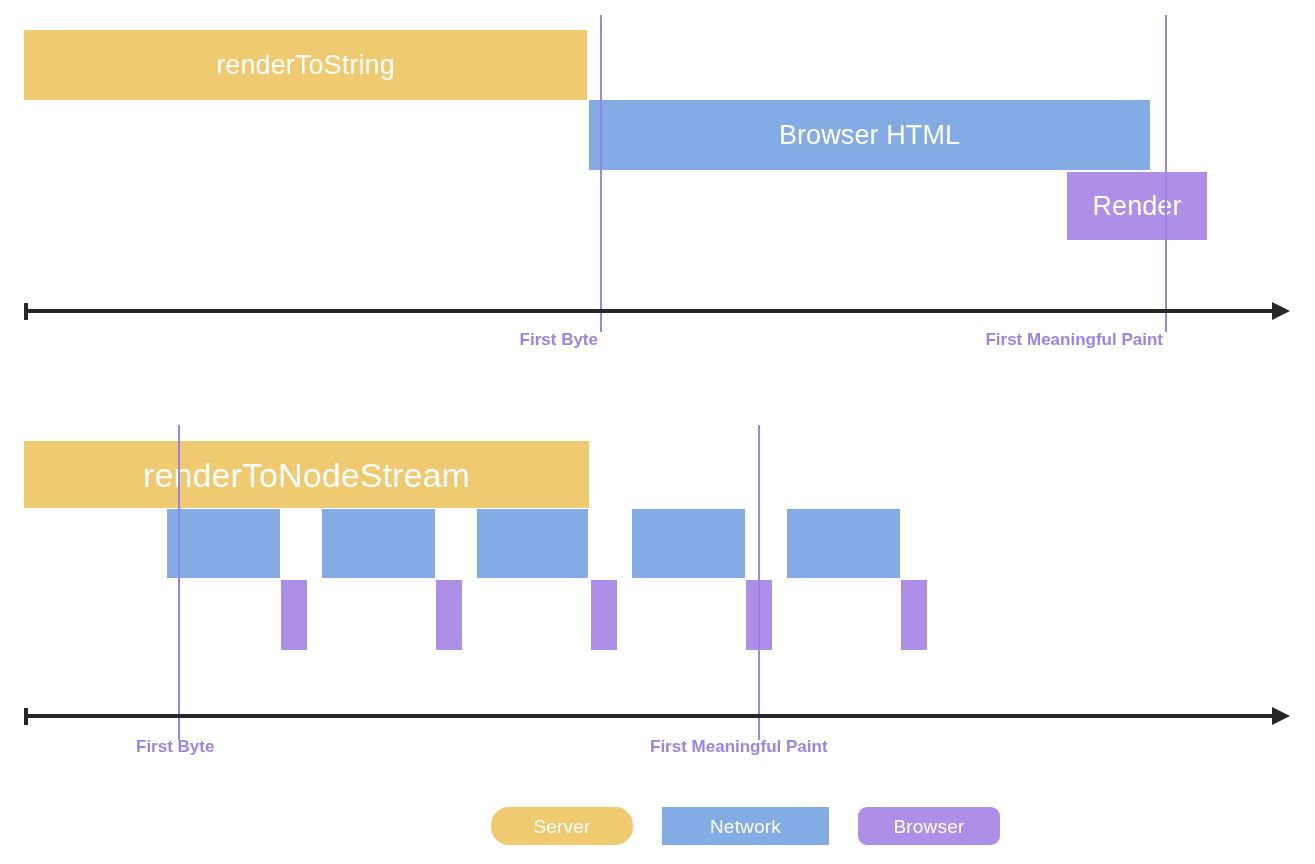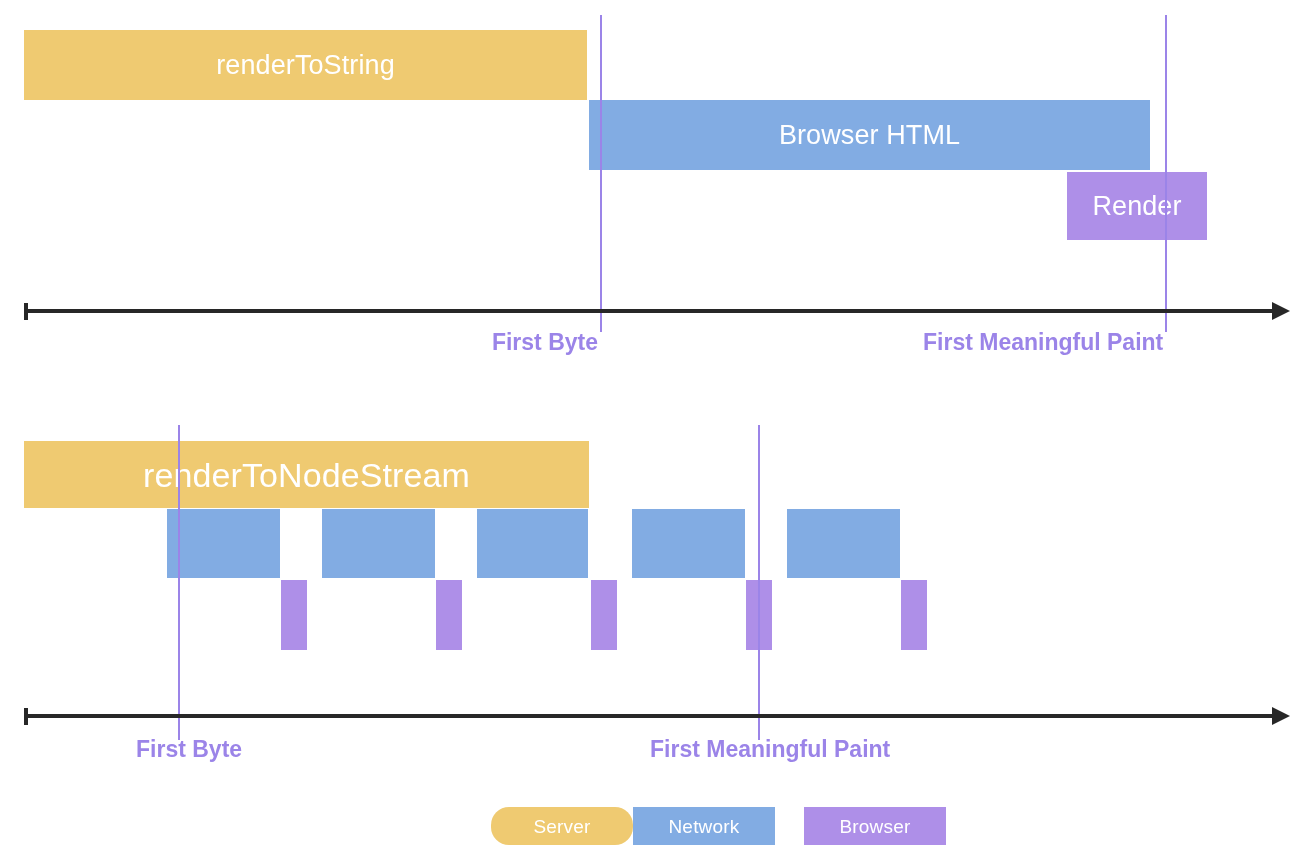--- a/index.html
+++ b/index.html
@@ -59,21 +59,21 @@
     border-top: 9px solid transparent;
     border-bottom: 9px solid transparent;
     border-left: 18px solid #272727;
   }
   .marker-line {
     position: absolute;
     width: 2px;
   }
   .marker-label {
     position: absolute;
-    font-size: 23px;
+    font-size: 17px;
     font-weight: 700;
     white-space: nowrap;
     line-height: 1;
   }
   .marker-label.right {
     text-align: right;
   }
   .legend {
     position: absolute;
     display: flex;
@@ -139,21 +139,21 @@
 
     <div class="axis-cap" style="left:24px; top:708px; height:17px;"></div>
     <div class="axis" style="left:24px; top:714px; width:1250px;"></div>
     <div class="axis-arrow" style="left:1272px; top:707px;"></div>
   </div>
 
   <div class="legend" style="left:491px; top:807px;">
     <div class="legend-item" style="width:142px; background:#EFCA71;border-radius:18px;">
       <span>Server</span>
     </div>
-    <div class="legend-item" style="width:142px; background:#82ACE3;">
+    <div class="legend-item" style="width:167px; margin-left:29px; background:#82ACE3;">
       <span>Network</span>
     </div>
-    <div class="legend-item" style="width:142px; margin-left:29px; background:#AE8FE8;">
+    <div class="legend-item" style="width:142px; margin-left:29px; background:#AE8FE8;border-radius:9px;">
       <span>Browser</span>
     </div>
   </div>
 
 </div>
 
 </body></html>

